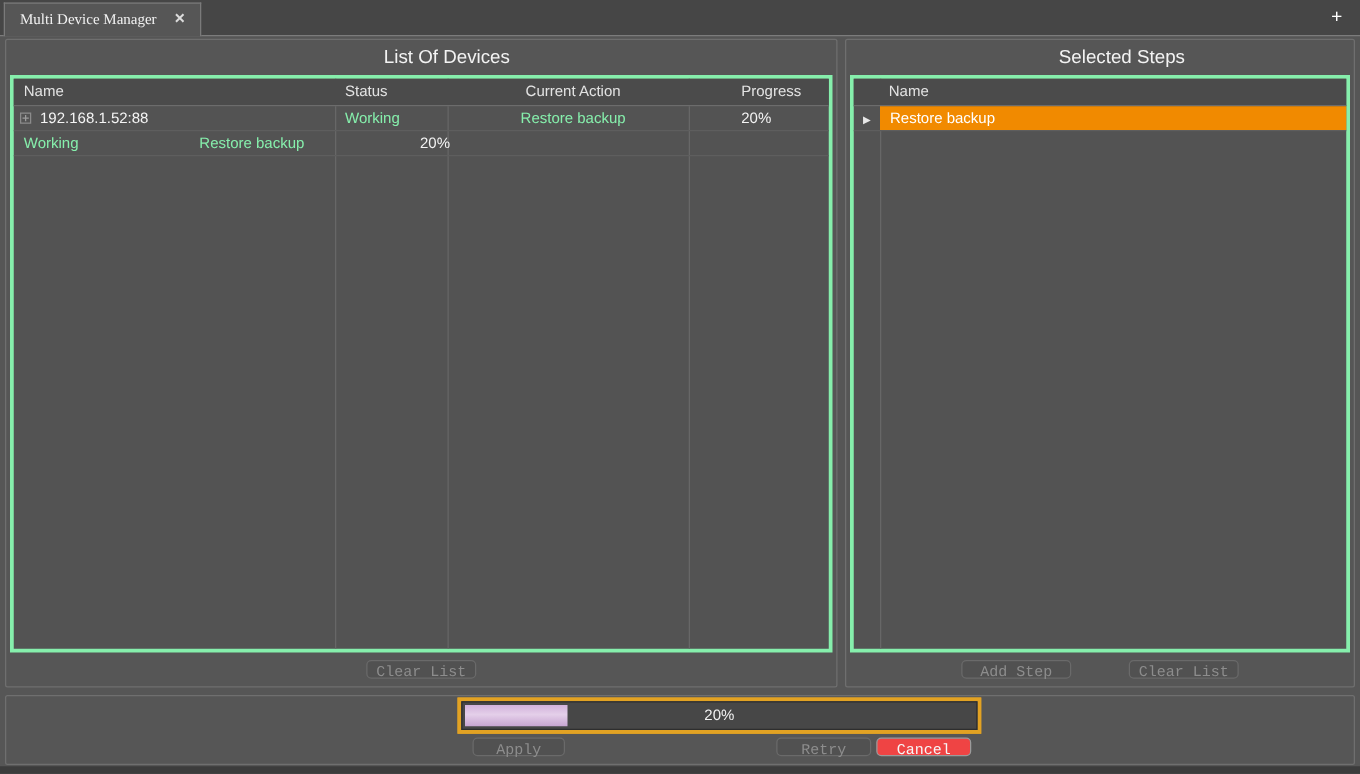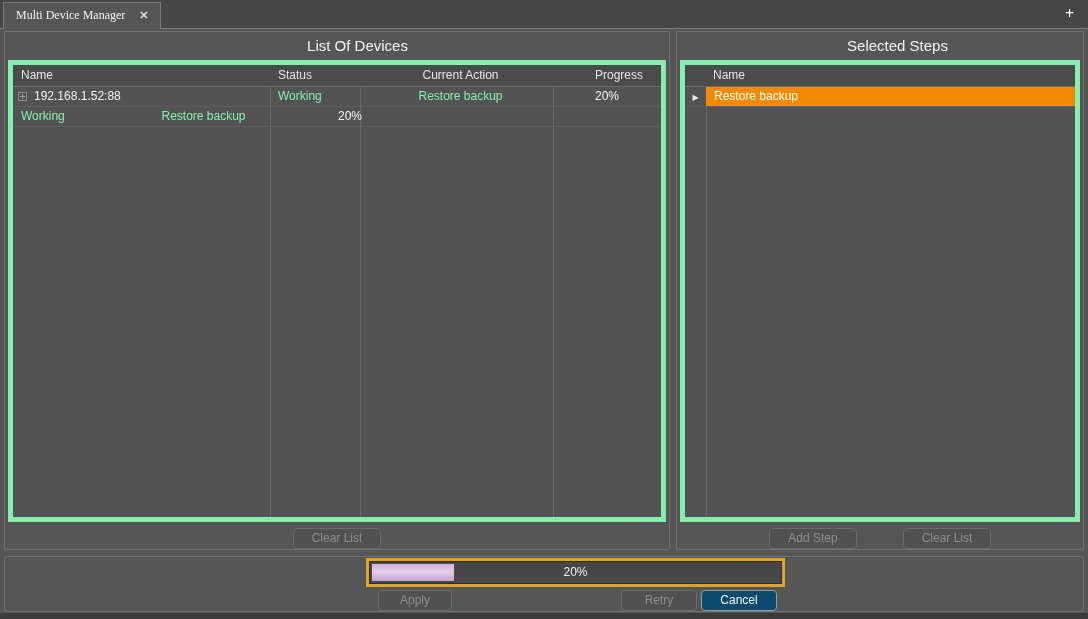--- a/index.html
+++ b/index.html
@@ -51,21 +51,21 @@
   .panel.devices { left: 4px;  width: 666px; padding-left: 41px; }
   .panel.steps   { left: 676px; width: 408px; padding-left: 35px; }
   .panel-title {
     text-align: center; font-size: 15px; color: #f3f3f3;
     line-height: 27px; height: 27px;
   }
 
   
   .dtable {
     position: absolute; left: 3px; right: 3px; top: 28px; height: 462px;
-    background: #535353; border: 5px solid #86efac;
+    background: #535353; border: 3px solid #86efac;
   }
   .colsep {
     position: absolute; top: 0; bottom: 0; width: 1px; background: #676767;
   }
   .thead {
     position: relative; height: 22px; background: #4b4b4b;
     border-bottom: 1px solid #6c6c6c; display: flex;
     color: #e3e3e3;
   }
   .thead .cell { line-height: 21px; }
@@ -96,26 +96,26 @@
   .gutter { width: 21px; padding: 0; text-align: center; flex: none; }
   .arrow { font-size: 8px; color: #e8e8e8; line-height: 20px; }
   .sel-fill {
     flex: 1; background: #f18a00; color: #ffffff;
     line-height: 19px; padding-left: 8px;
   }
   .steps-head-label { padding-left: 28px; }
 
   
   .btn {
-    height: 21px; border: 1px solid #6a6a6a; border-radius: 4px;
+    height: 15px; border: 1px solid #6a6a6a; border-radius: 4px;
     background: #515151; color: #8d8d8d; font-size: 12px;
-    font-family: Liberation Sans, sans-serif; text-align: center; line-height: 19px;
+    font-family: Liberation Mono, monospace; text-align: center; line-height: 19px;
   }
   .btn.primary {
-    background: #0c4a6e; border-color: #9b9b9b; color: #f7f7f7;
+    background: #ef4444; border-color: #9b9b9b; color: #f7f7f7;
   }
   .panel-btn-row {
     position: absolute; left: 0; right: 0; top: 496px;
     display: flex; justify-content: center; gap: 46px;
   }
   .panel-btn { width: 88px; }
 
   
   .footer {
     position: absolute; left: 4px; top: 527px; width: 1080px; height: 56px;

